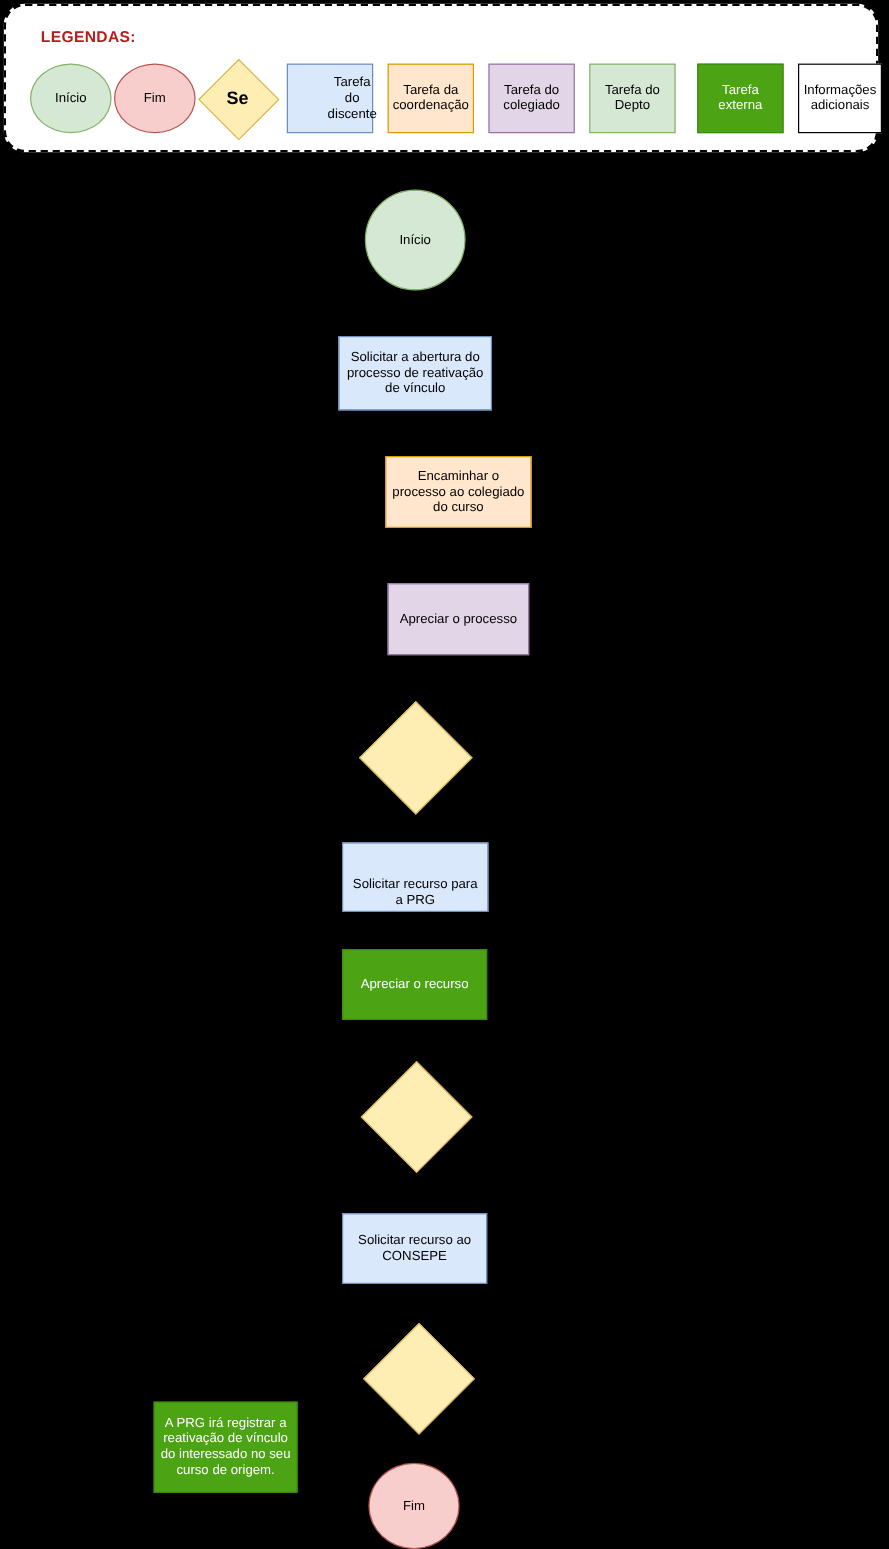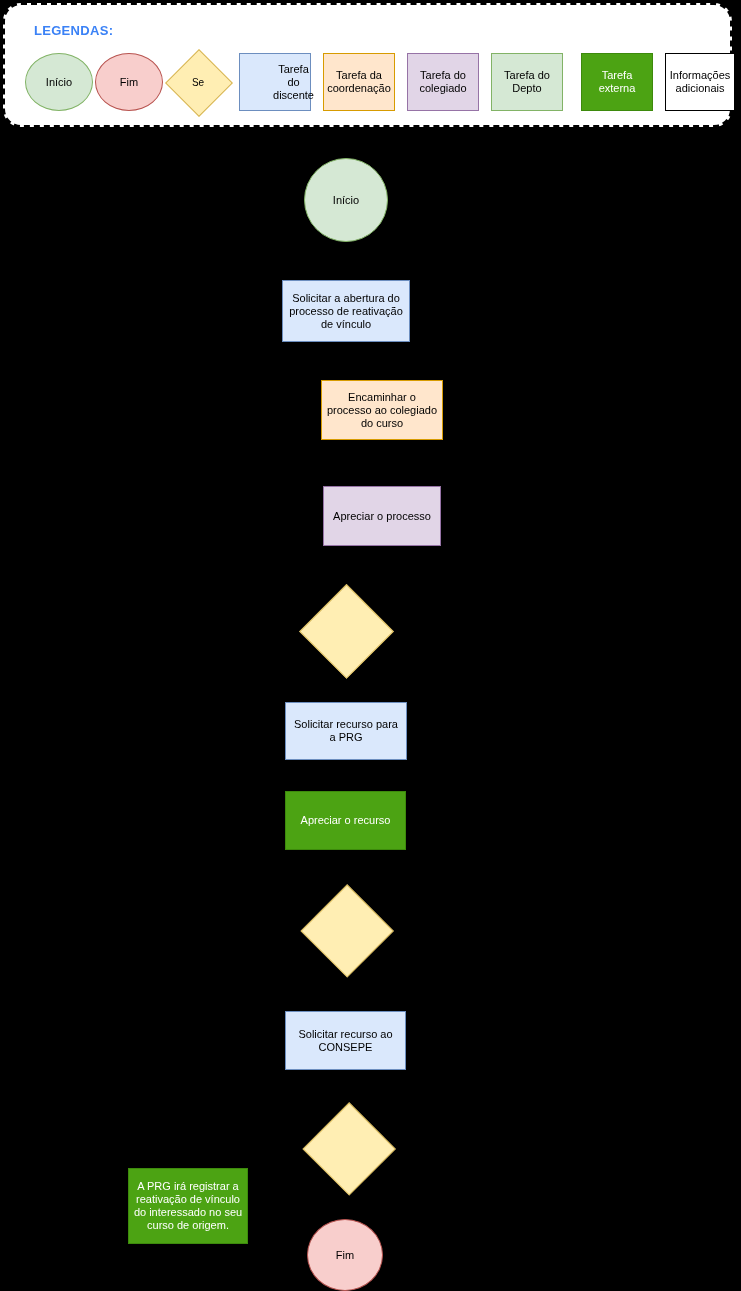--- a/index.html
+++ b/index.html
@@ -26,21 +26,21 @@
     border: 2px dashed #000000;
     border-radius: 18px;
     box-sizing: border-box;
   }
   #legend-title {
     position: absolute;
     left: 12px;
     top: 18px;
     font-size: 13px;
     font-weight: bold;
-    color: #3b82f6;
+    color: #b91c1c;
     letter-spacing: 0.3px;
     padding-left: 17px;
   }
   #legend-items {
     position: absolute;
     left: 10px;
     top: 48px;
     width: 712px;
     height: 62px;
   }
@@ -74,22 +74,23 @@
     border: 1px solid #d6b656;
     transform: rotate(45deg);
   }
   .lg-diamond-label {
     position: absolute;
     left: 0; top: 0;
     width: 62px; height: 58px;
     display: flex;
     align-items: center;
     justify-content: center;
-    font-size: 10px;
+    font-size: 15px;
     color: #000000;
+    font-weight: bold;
   }
 
   
   .node {
     position: absolute;
     box-sizing: border-box;
     display: flex;
     align-items: center;
     justify-content: center;
     text-align: center;
@@ -155,21 +156,21 @@
     <div class="node" style="left: 285px; top: 380px; width: 122px; height: 60px; background: rgb(255, 230, 204); border: 1px solid rgb(215, 155, 0); color: rgb(0, 0, 0); margin-left: 36px;">
       <span>Encaminhar o processo ao colegiado do curso</span>
     </div>
     <div class="node" style="left: 287px; top: 486px; width: 118px; height: 60px; background: rgb(225, 213, 231); border: 1px solid rgb(150, 115, 166); color: rgb(0, 0, 0); margin-left: 36px;">
       <span>Apreciar o processo</span>
     </div>
     <div class="diamond-wrap" style="left: 299px; top: 585px; width: 94px; height: 92px;">
       <div class="diamond-shape" style="width: 65.044px; height: 65.044px; left: 14.478px; top: 13.478px; background: rgb(255, 238, 179); border-color: rgb(214, 182, 86);"></div>
       <div style="position: absolute; left: 0px; top: 0px; width: 100%; height: 100%; display: flex; align-items: center; justify-content: center; font-size: 11px; text-align: center; color: rgb(0, 0, 0);"></div>
     </div>
-    <div class="node" style="left: 285px; top: 702px; width: 122px; height: 58px; background: rgb(218, 232, 252); border: 1px solid rgb(108, 142, 191); color: rgb(0, 0, 0);">
+    <div class="node" style="left: 285px; top: 702px; width: 122px; height: 58px; background: rgb(218, 232, 252); border: 1px solid rgb(108, 142, 191); color: rgb(0, 0, 0); align-items: flex-end;">
       <span>Solicitar recurso para a PRG</span>
     </div>
     <div class="node" style="left: 285px; top: 791px; width: 121px; height: 59px; background: rgb(76, 163, 19); border: 1px solid rgb(61, 138, 12); color: rgb(255, 255, 255);">
       <span>Apreciar o recurso</span>
     </div>
     <div class="diamond-wrap" style="left: 300px; top: 885px; width: 93px; height: 91px;">
       <div class="diamond-shape" style="width: 64.337px; height: 64.337px; left: 14.3315px; top: 13.3315px; background: rgb(255, 238, 179); border-color: rgb(214, 182, 86);"></div>
       <div style="position: absolute; left: 0px; top: 0px; width: 100%; height: 100%; display: flex; align-items: center; justify-content: center; font-size: 11px; text-align: center; color: rgb(0, 0, 0);"></div>
     </div>
     <div class="node" style="left: 285px; top: 1011px; width: 121px; height: 59px; background: rgb(218, 232, 252); border: 1px solid rgb(108, 142, 191); color: rgb(0, 0, 0);">

